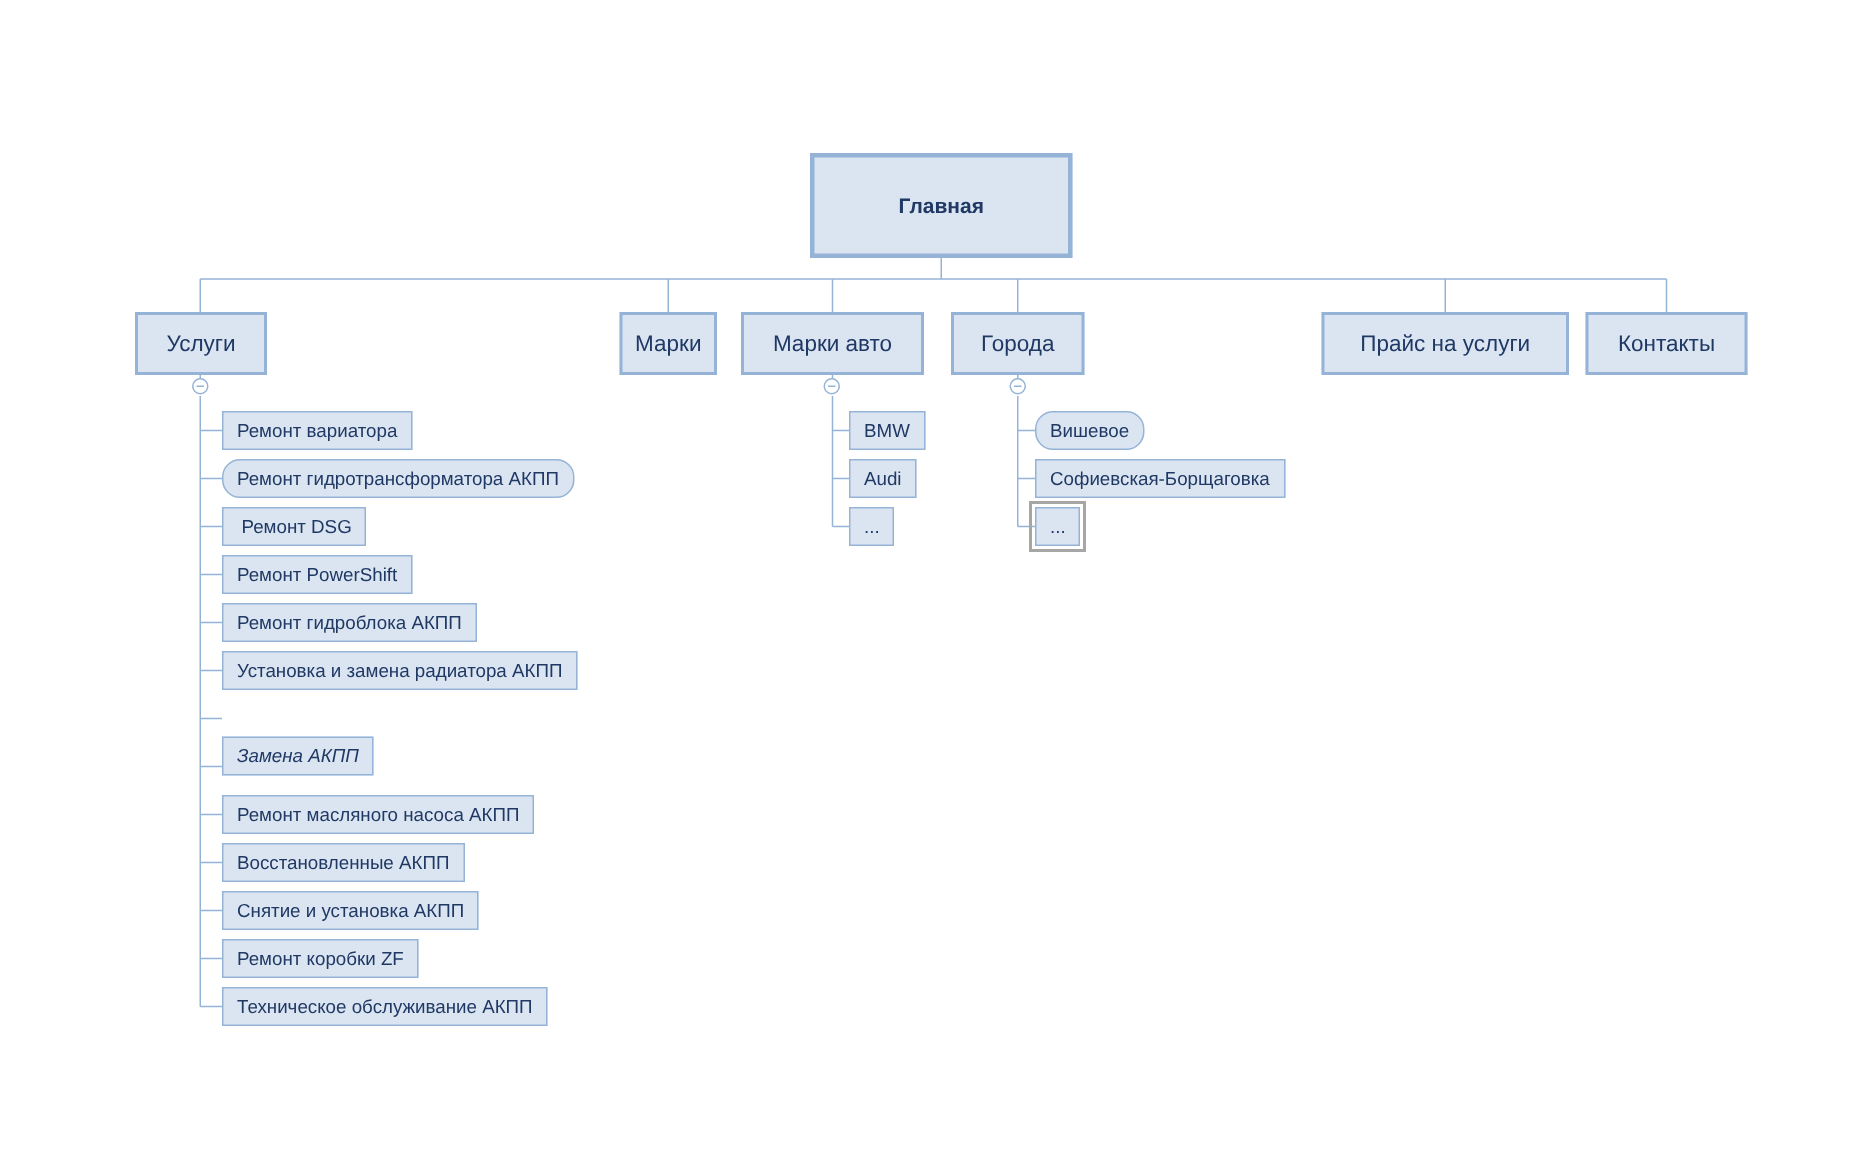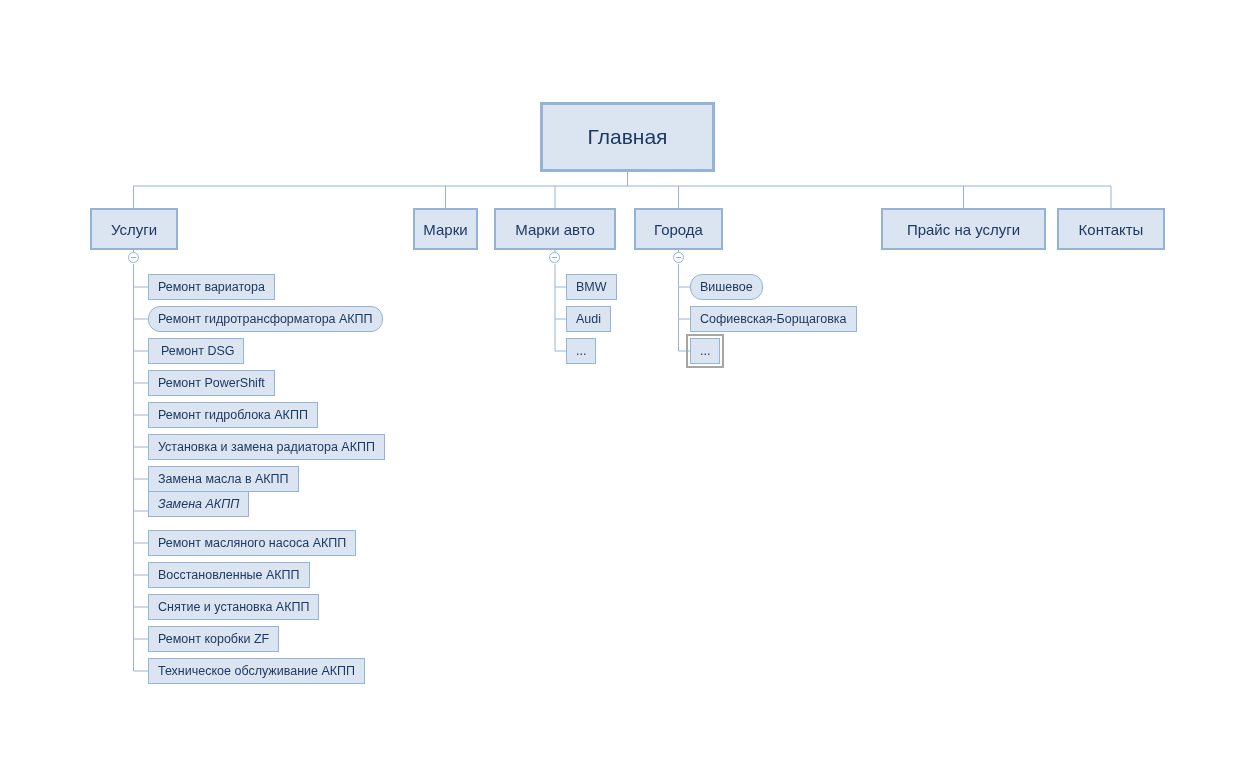--- a/index.html
+++ b/index.html
@@ -10,21 +10,21 @@
     position:absolute;
     background:#dbe5f1;
     border:2px solid #95b3d7;
     color:#1f3864;
     display:flex;align-items:center;justify-content:center;
     white-space:nowrap;
     box-sizing:border-box;
     z-index:1;
     cursor:default;
   }
-  .root{font-weight:normal;font-size:21px;border-width:3px;}
+  .root{font-weight:bold;font-size:14px;border-width:3px;}
   .lvl1{font-size:15px;height:42px;}
   .leaf{font-size:12.5px;height:26px;border-width:1.5px;padding:0 9px;justify-content:flex-start;}
   .selected{outline:2px solid #a6a6a6;outline-offset:2px;}
   .collapse{
     position:absolute;width:11px;height:11px;box-sizing:border-box;
     border:1px solid #95b3d7;border-radius:50%;background:#ffffff;z-index:2;
   }
   .collapse::after{
     content:"";position:absolute;left:2px;right:2px;top:4px;height:1px;background:#95b3d7;
   }
@@ -57,21 +57,20 @@
   <div class="collapse" style="left:128px;top:252px;"></div>
   <div class="collapse" style="left:549px;top:252px;"></div>
   <div class="collapse" style="left:673px;top:252px;"></div>
 
   <div class="node leaf" style="left:148px;top:274px;">Ремонт вариатора</div>
   <div class="node leaf" style="left:148px;top:306px;border-radius:12px;">Ремонт гидротрансформатора АКПП</div>
   <div class="node leaf" style="left:148px;top:338px;padding-left:12px;">Ремонт DSG</div>
   <div class="node leaf" style="left:148px;top:370px;">Ремонт PowerShift</div>
   <div class="node leaf" style="left:148px;top:402px;">Ремонт гидроблока АКПП</div>
   <div class="node leaf" style="left:148px;top:434px;">Установка и замена радиатора АКПП</div>
-  <div class="node leaf" style="left:148px;top:466px;">Замена масла в АКПП</div>
   <div class="node leaf" style="left:148px;top:491px;font-style:italic;">Замена АКПП</div>
   <div class="node leaf" style="left:148px;top:530px;">Ремонт масляного насоса АКПП</div>
   <div class="node leaf" style="left:148px;top:594px;">Снятие и установка АКПП</div>
   <div class="node leaf" style="left:148px;top:562px;">Восстановленные АКПП</div>
   <div class="node leaf" style="left:148px;top:626px;">Ремонт коробки ZF</div>
   <div class="node leaf" style="left:148px;top:658px;">Техническое обслуживание АКПП</div>
 
   <div class="node leaf" style="left:566px;top:274px;">BMW</div>
   <div class="node leaf" style="left:566px;top:306px;">Audi</div>
   <div class="node leaf" style="left:566px;top:338px;">...</div>

